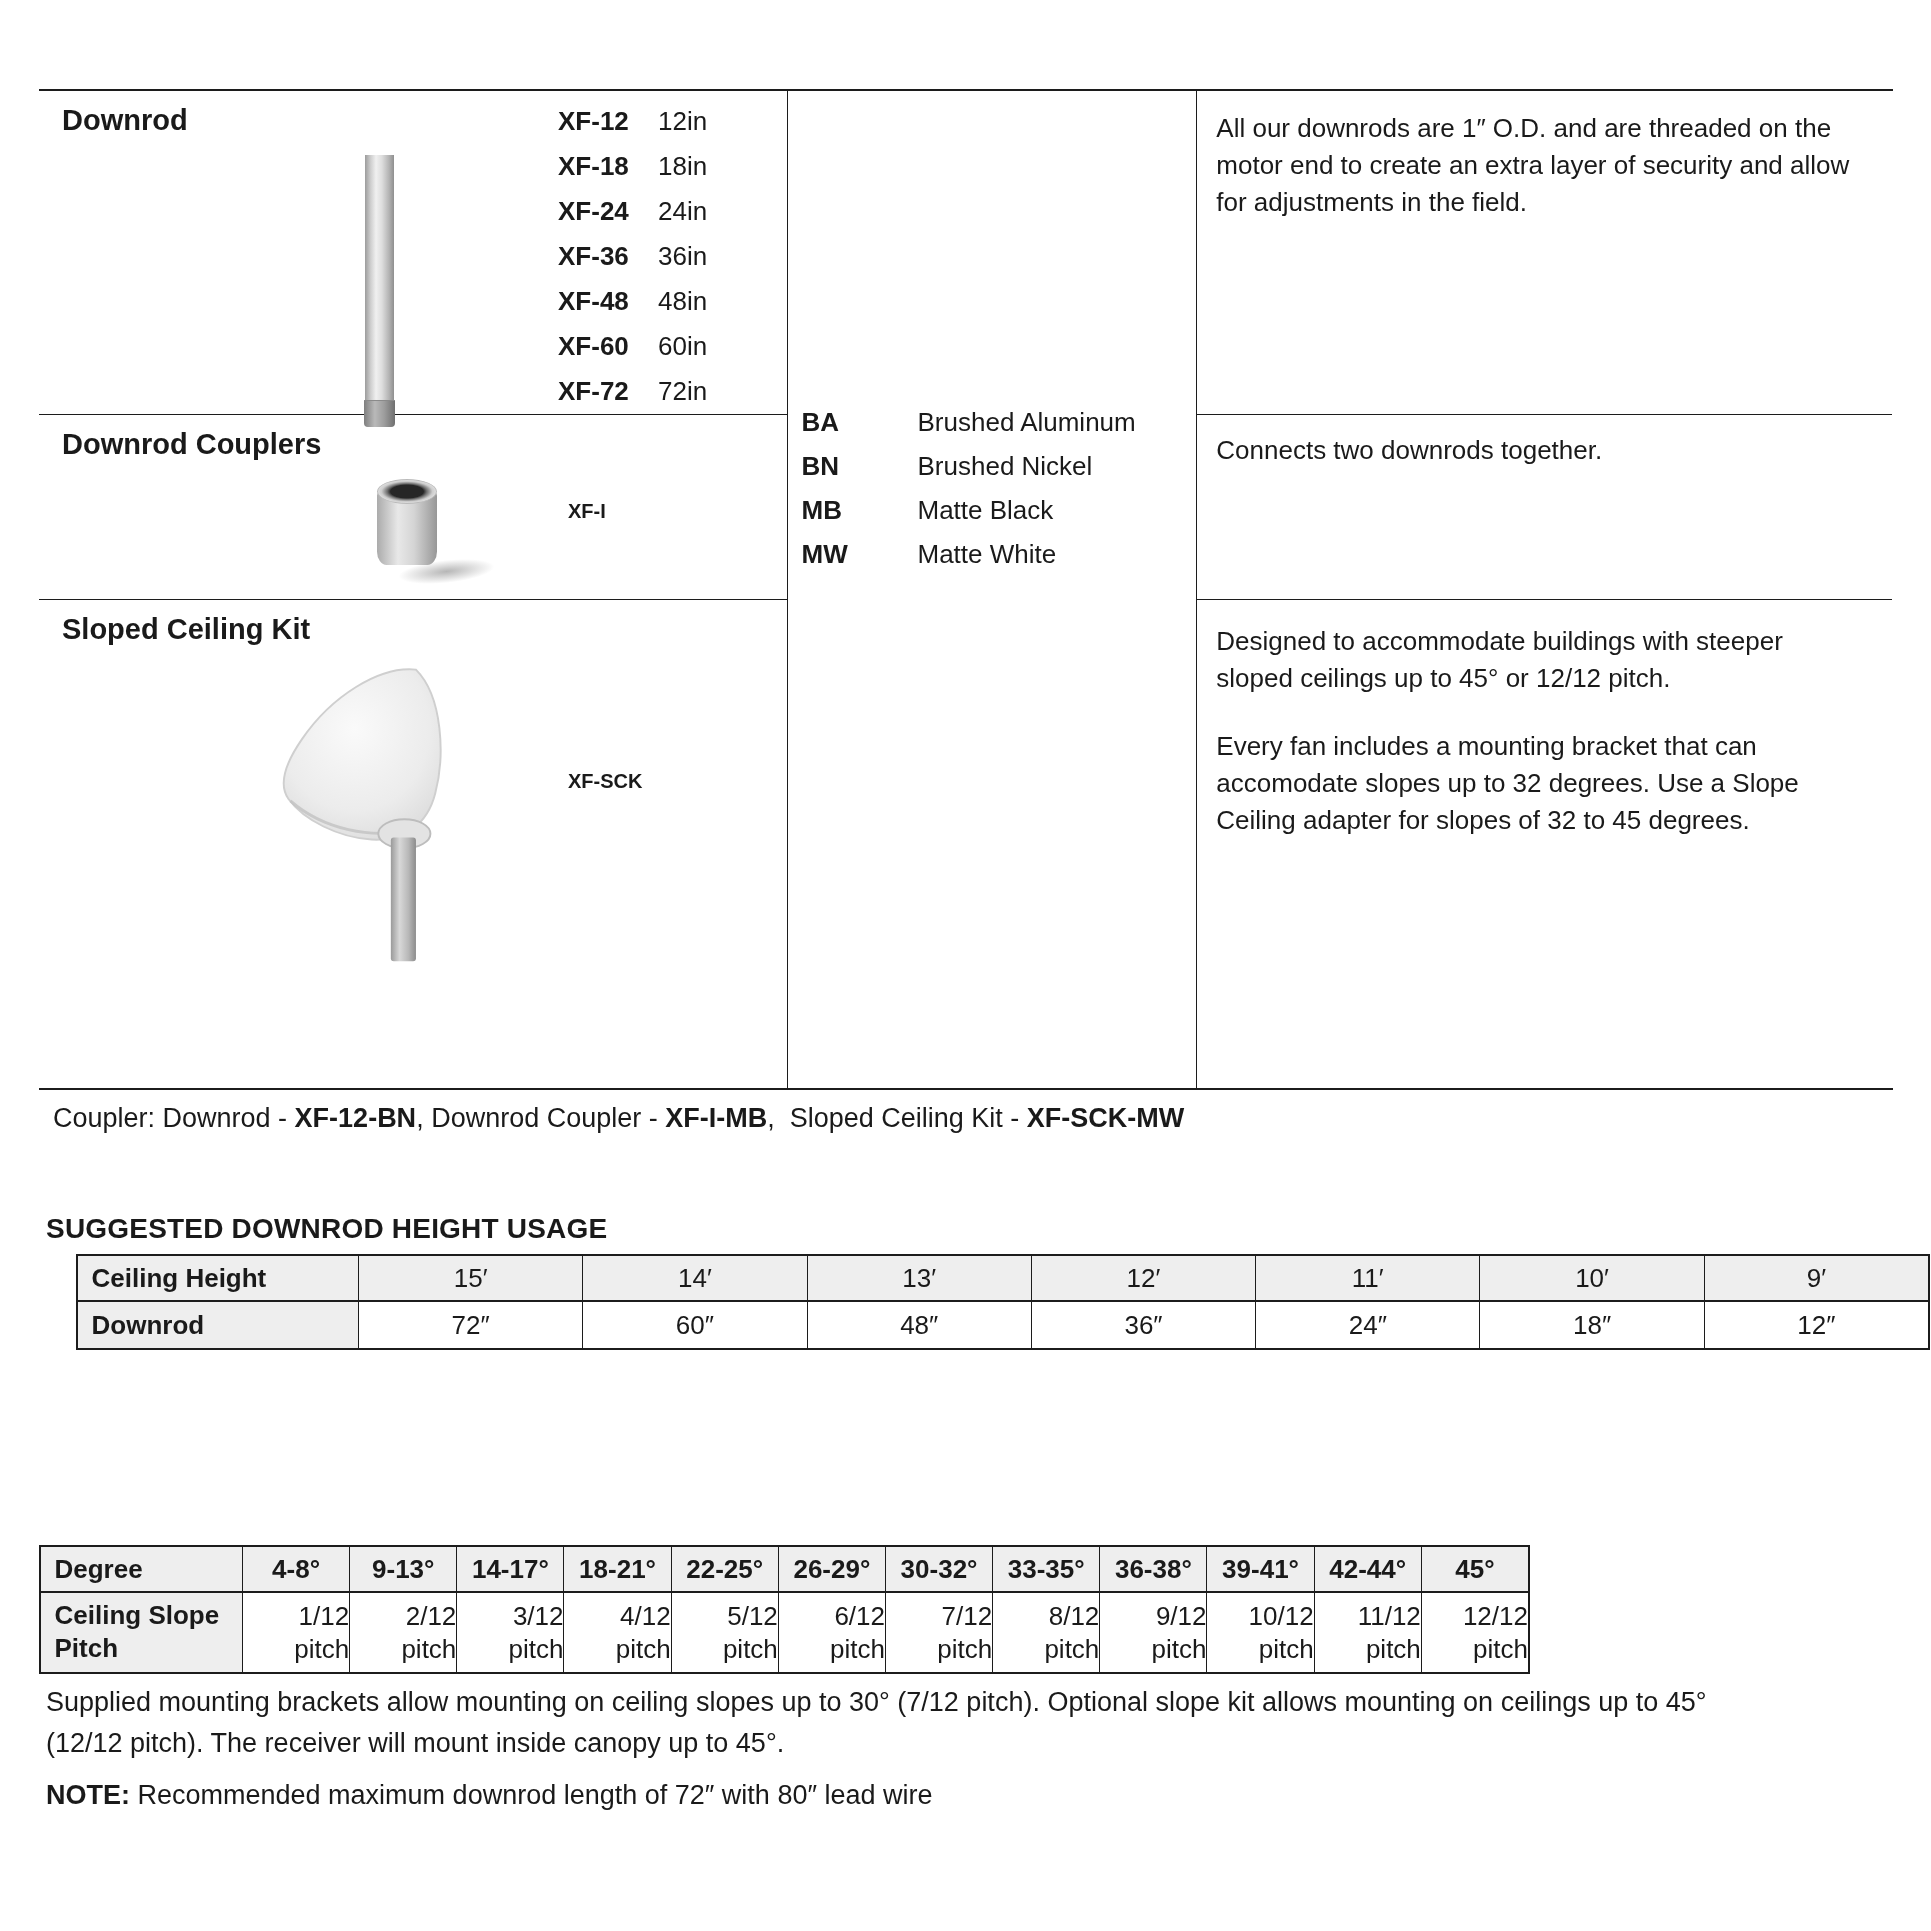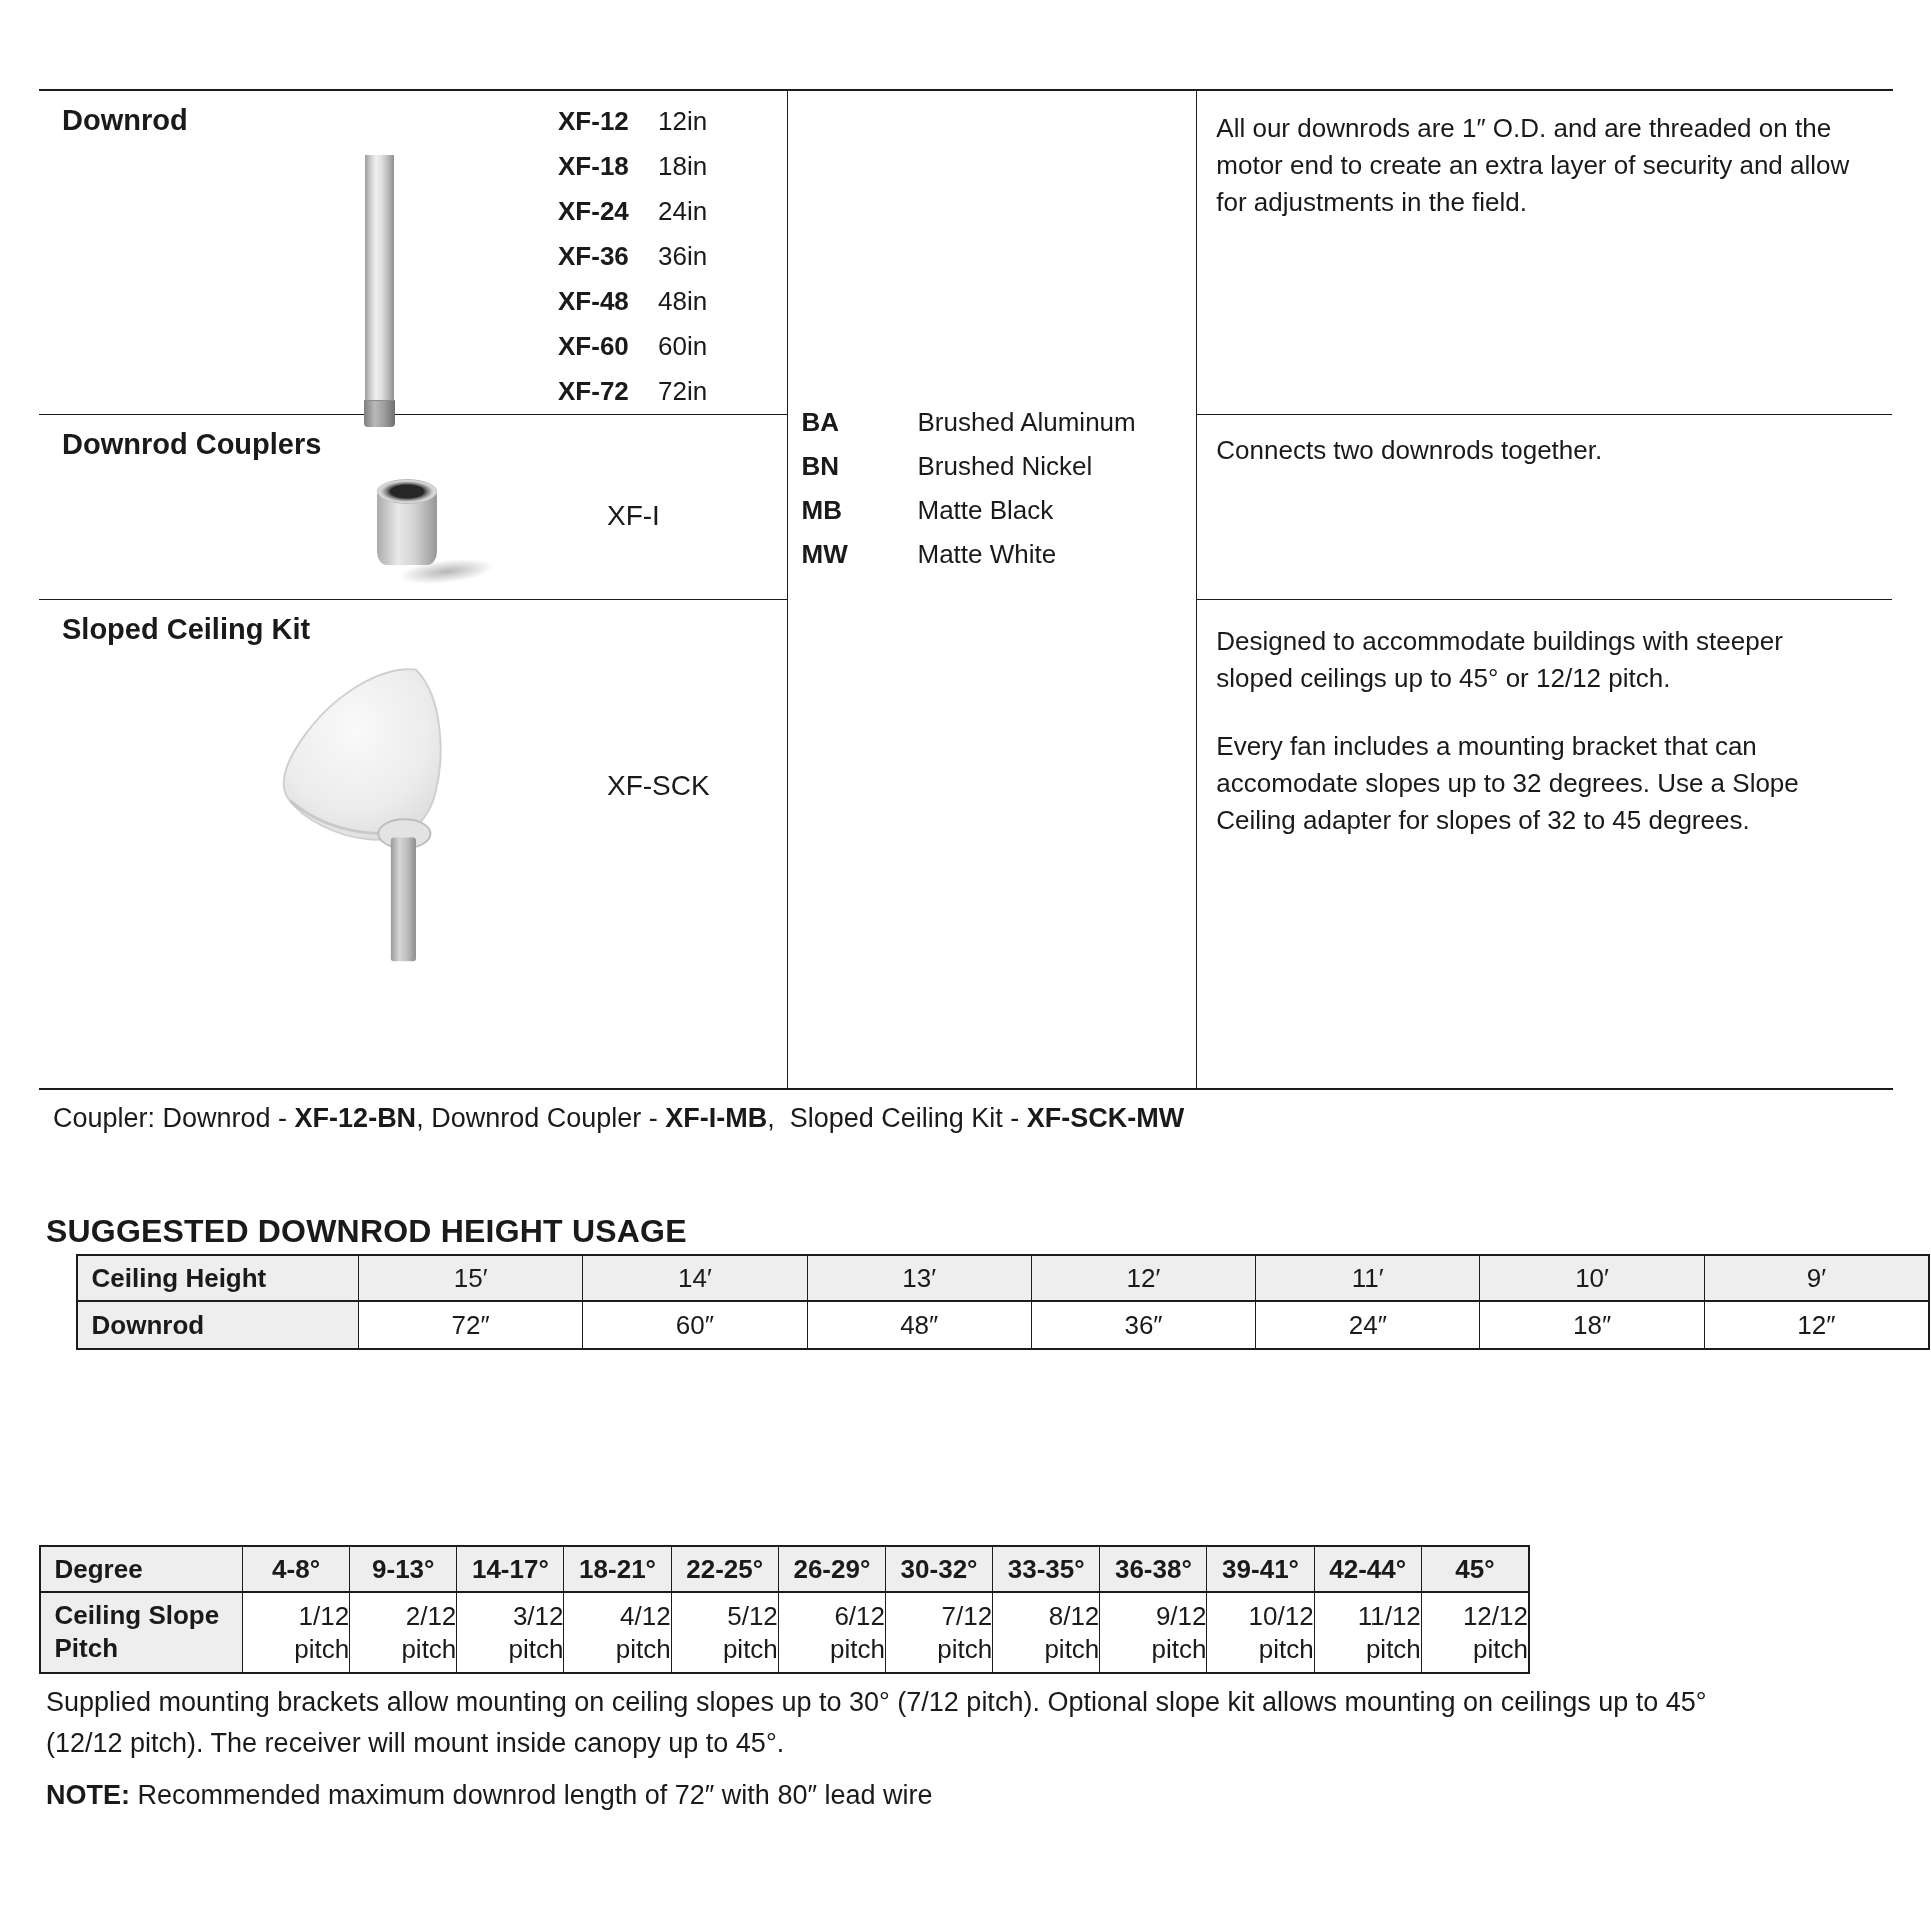--- a/index.html
+++ b/index.html
@@ -30,21 +30,21 @@
   .r3c3{grid-column:3;grid-row:3;padding:23px 39px 0 19.3px;}
 
   .sec-title{font-size:29px;font-weight:bold;margin:12.6px 0 0 23px;}
   .desc{font-size:26px;line-height:37px;}
   .desc .p2{margin-top:31px;}
 
   .model-list{position:absolute;left:519px;top:7.7px;}
   .model-row{display:grid;grid-template-columns:100px 81px;height:45px;line-height:45px;font-size:26px;}
   .model-code{font-weight:bold;}
 
-  .single-code{position:absolute;font-size:28px;font-weight:normal;margin-left:39px;}
+  .single-code{position:absolute;font-size:20px;font-weight:bold;}
   .xfi{left:529px;top:85px;}
   .xfsck{left:529px;top:170px;}
 
   .finish-list{margin:309px 0 0 13.5px;}
   .finish-row{display:grid;grid-template-columns:116px auto;height:44px;line-height:44px;font-size:26px;}
   .finish-code{font-weight:bold;}
 
   
   .rod{position:absolute;left:326px;top:64px;width:29px;height:245px;
     background:linear-gradient(90deg,#9c9c9c,#cfcfcf 20%,#f0f0f0 38%,#dedede 58%,#b5b5b5 82%,#8f8f8f);}
@@ -57,21 +57,21 @@
   .coupler-top{position:absolute;left:338px;top:64px;width:60px;height:25px;border-radius:50%;
     border:1px solid #bbbbbb;box-sizing:border-box;
     background:radial-gradient(ellipse at 50% 50%,#262626 0 40%,#6e6e6e 48%,#cdcdcd 62%,#e6e6e6 75%);}
   .coupler-shadow{position:absolute;left:359px;top:145px;width:97px;height:23px;border-radius:50%;
     background:radial-gradient(ellipse,rgba(110,110,110,.5),rgba(110,110,110,0) 70%);transform:rotate(-6deg);}
   .canopy{position:absolute;left:232px;top:58px;}
 
   
   .examples{position:absolute;left:53px;top:1103px;font-size:27px;}
   .b{font-weight:bold;}
-  .h2{position:absolute;left:46px;font-size:32px;font-weight:bold;letter-spacing:0.2px;}
+  .h2{position:absolute;left:46px;font-size:28px;font-weight:bold;letter-spacing:0.2px;}
   .h2a{top:1213px;}
   .h2b{top:1540px;}
   .notes{position:absolute;left:46px;top:1682px;width:1815px;font-size:27px;line-height:41px;}
   .noteline{position:absolute;left:46px;top:1780px;font-size:27px;}
 
   
   .tbl2{position:absolute;left:39px;top:1254px;width:1854px;box-sizing:border-box;
     border:2.9px solid var(--border);display:grid;
     grid-template-columns:280px repeat(7,1fr);grid-template-rows:46px 46px;margin-left:37px;}
   .tbl2 .cell{font-size:26px;display:flex;align-items:center;}

